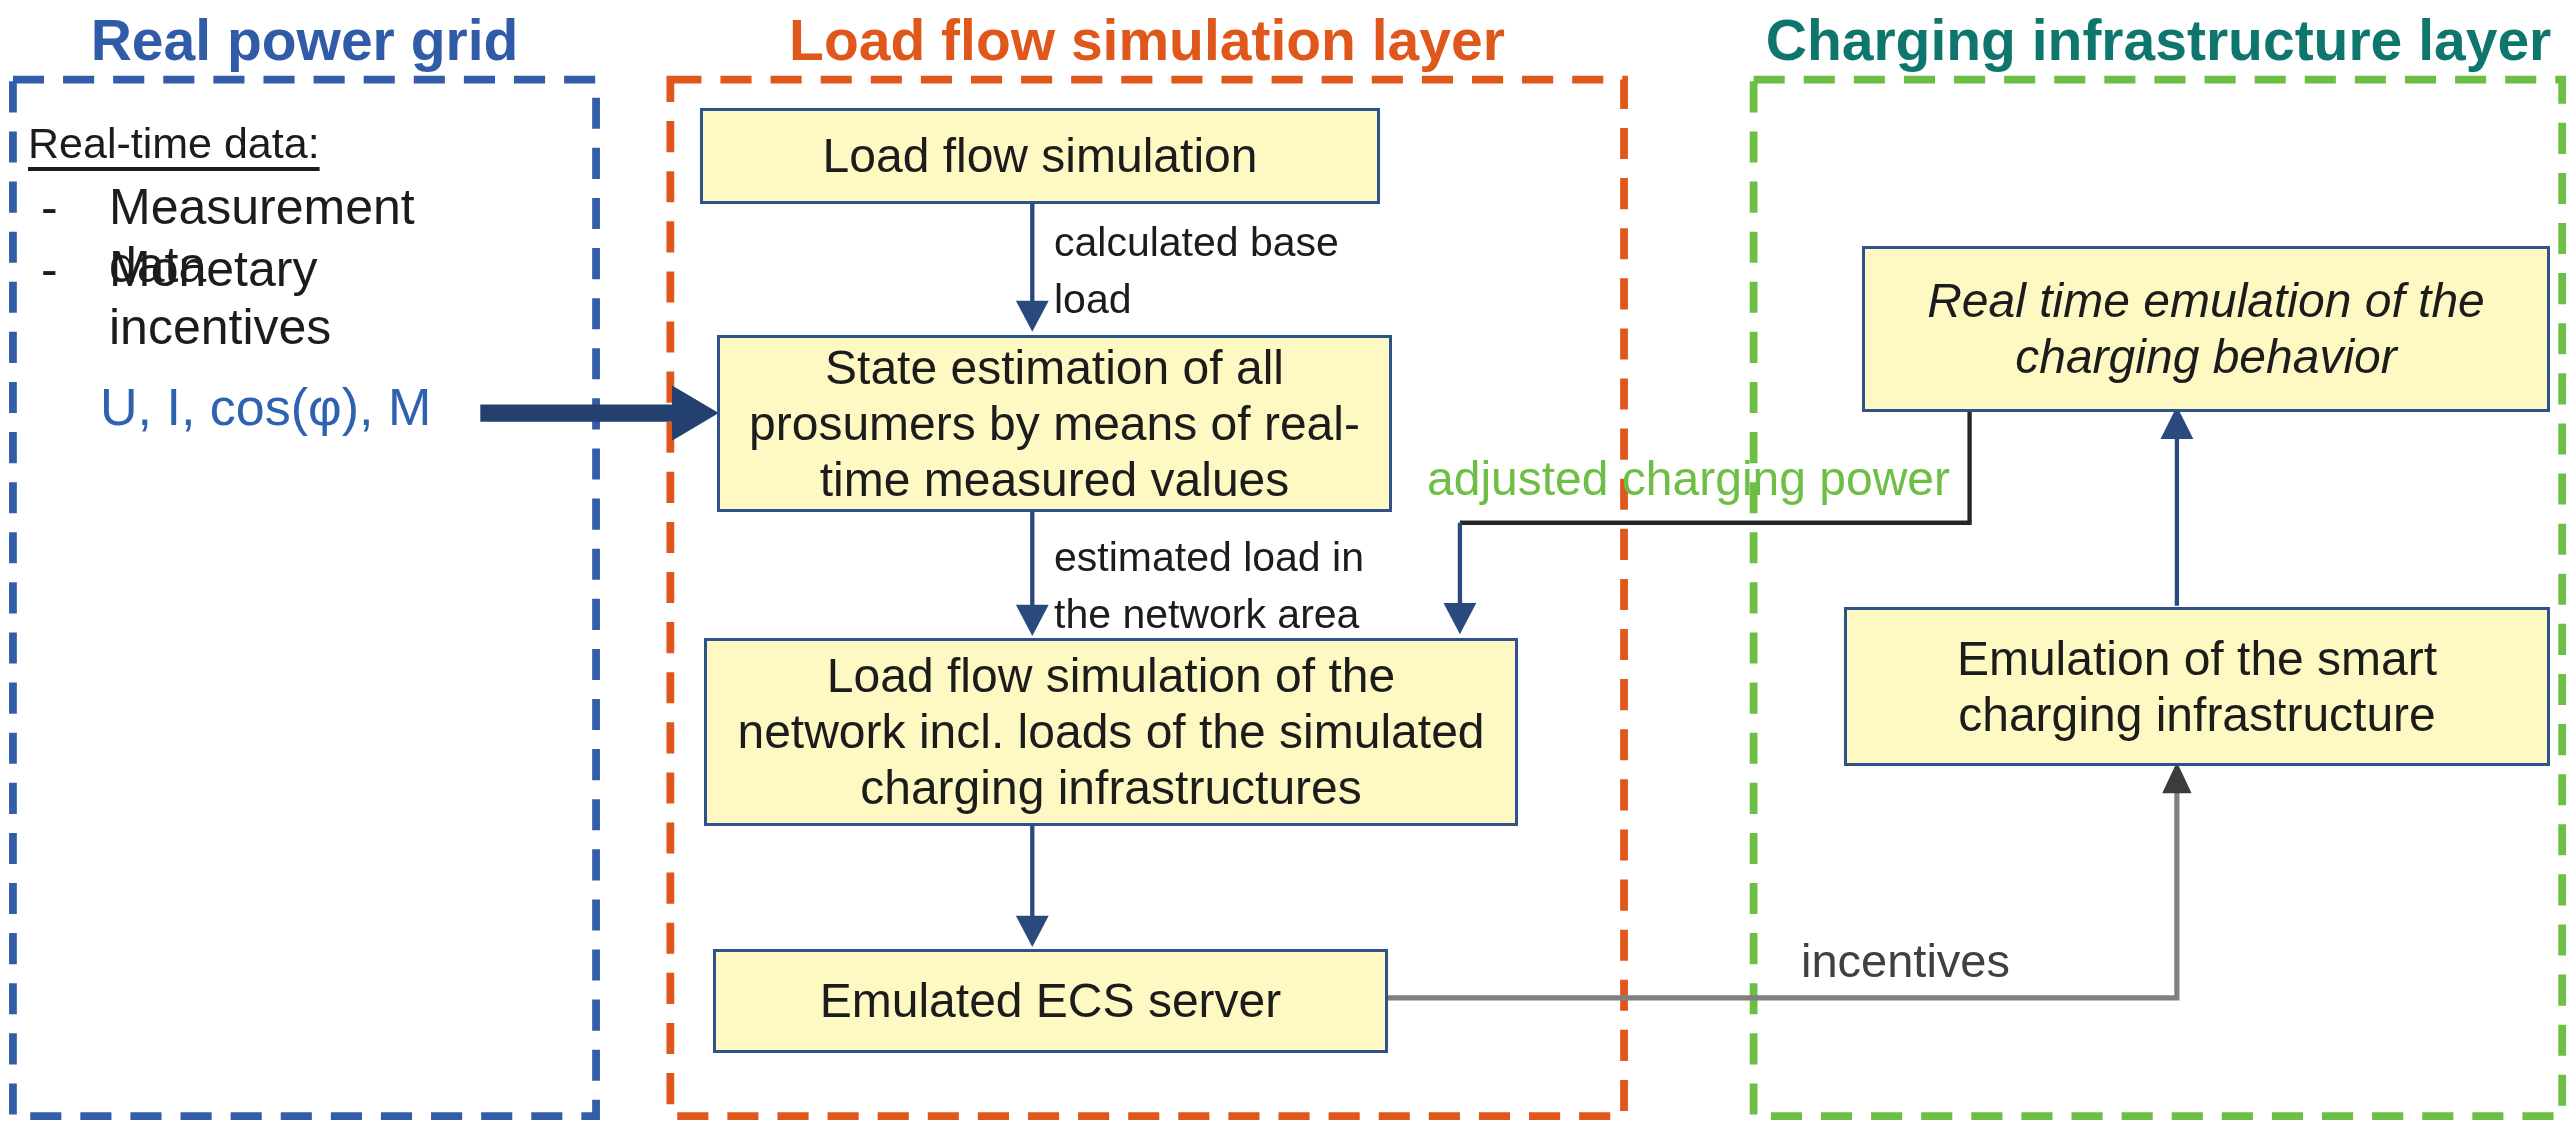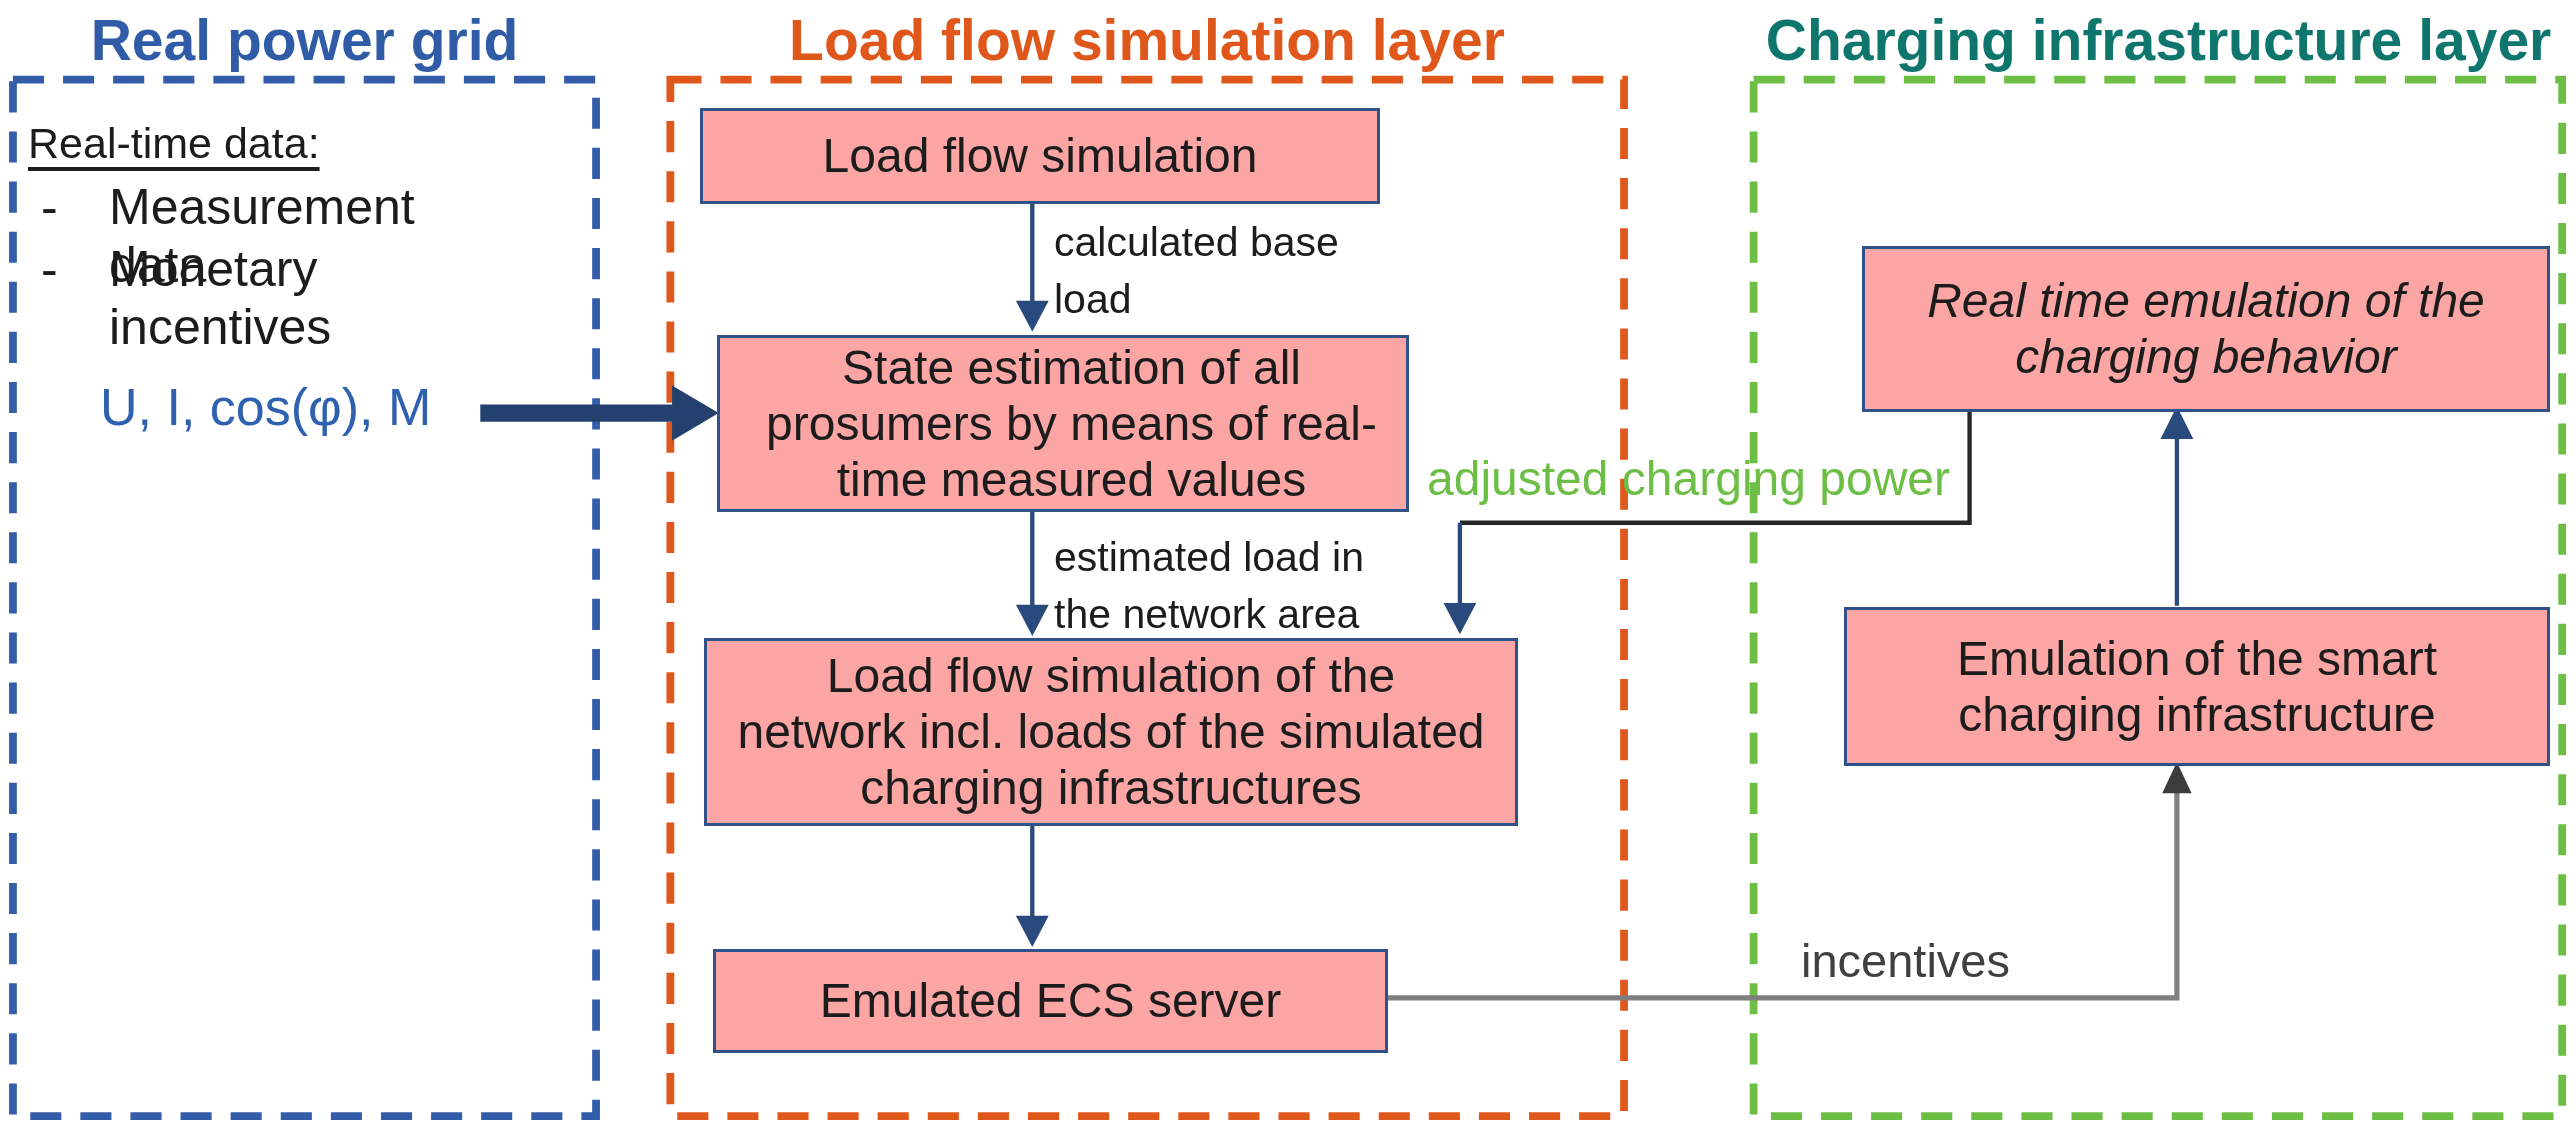--- a/index.html
+++ b/index.html
@@ -7,21 +7,21 @@
        font-family:"Liberation Sans", sans-serif;color:#1c1c1c;}
   
   .sec-title{position:absolute;top:7px;font-size:57px;font-weight:bold;
              text-align:center;letter-spacing:0px;}
   .t-blue{color:#2f5ba7;}
   .t-orange{color:#e0571c;}
   .t-green{color:#0f766e;}
   
   #wires{position:absolute;left:0;top:0;width:2576px;height:1125px;z-index:1;}
   
-  .pbox{position:absolute;z-index:2;background:#fca5a5;border:3.5px solid #30528a;
+  .pbox{position:absolute;z-index:2;background:#fef9c3;border:3.5px solid #30528a;
         display:flex;flex-direction:column;align-items:center;justify-content:center;
         font-size:48px;line-height:56px;text-align:center;color:#1c1c1c;}
   
   .lp-heading{position:absolute;left:28px;top:119px;font-size:43px;z-index:2;
               text-decoration:underline;text-underline-offset:8.6px;text-align:center;}
   .lp-item{position:absolute;font-size:50px;z-index:2;}
   .lp-dash{position:absolute;left:41px;}
   .lp-text{position:absolute;left:109px;}
   .signal{position:absolute;left:100px;top:377px;font-size:52px;color:#2e62b0;z-index:2;}
   
@@ -89,21 +89,21 @@
   <span class="lp-dash">-</span>
   <span class="lp-text">Monetary incentives</span>
 </div>
 
 <div class="signal">U, I, cos(φ), M</div>
 
 <div class="pbox" style="left:700px;top:108px;width:674px;height:90px;">
   <div>Load flow simulation</div>
 </div>
 
-<div class="pbox" style="left:717px;top:335px;width:669px;height:171px;padding-left:17px;">
+<div class="pbox" style="left:717px;top:335px;width:669px;height:171px;">
   <div>State estimation of all</div>
   <div>prosumers by means of real-</div>
   <div>time measured values</div>
 </div>
 
 <div class="pbox" style="left:704px;top:638px;width:808px;height:182px;">
   <div>Load flow simulation of the</div>
   <div>network incl. loads of the simulated</div>
   <div>charging infrastructures</div>
 </div>

